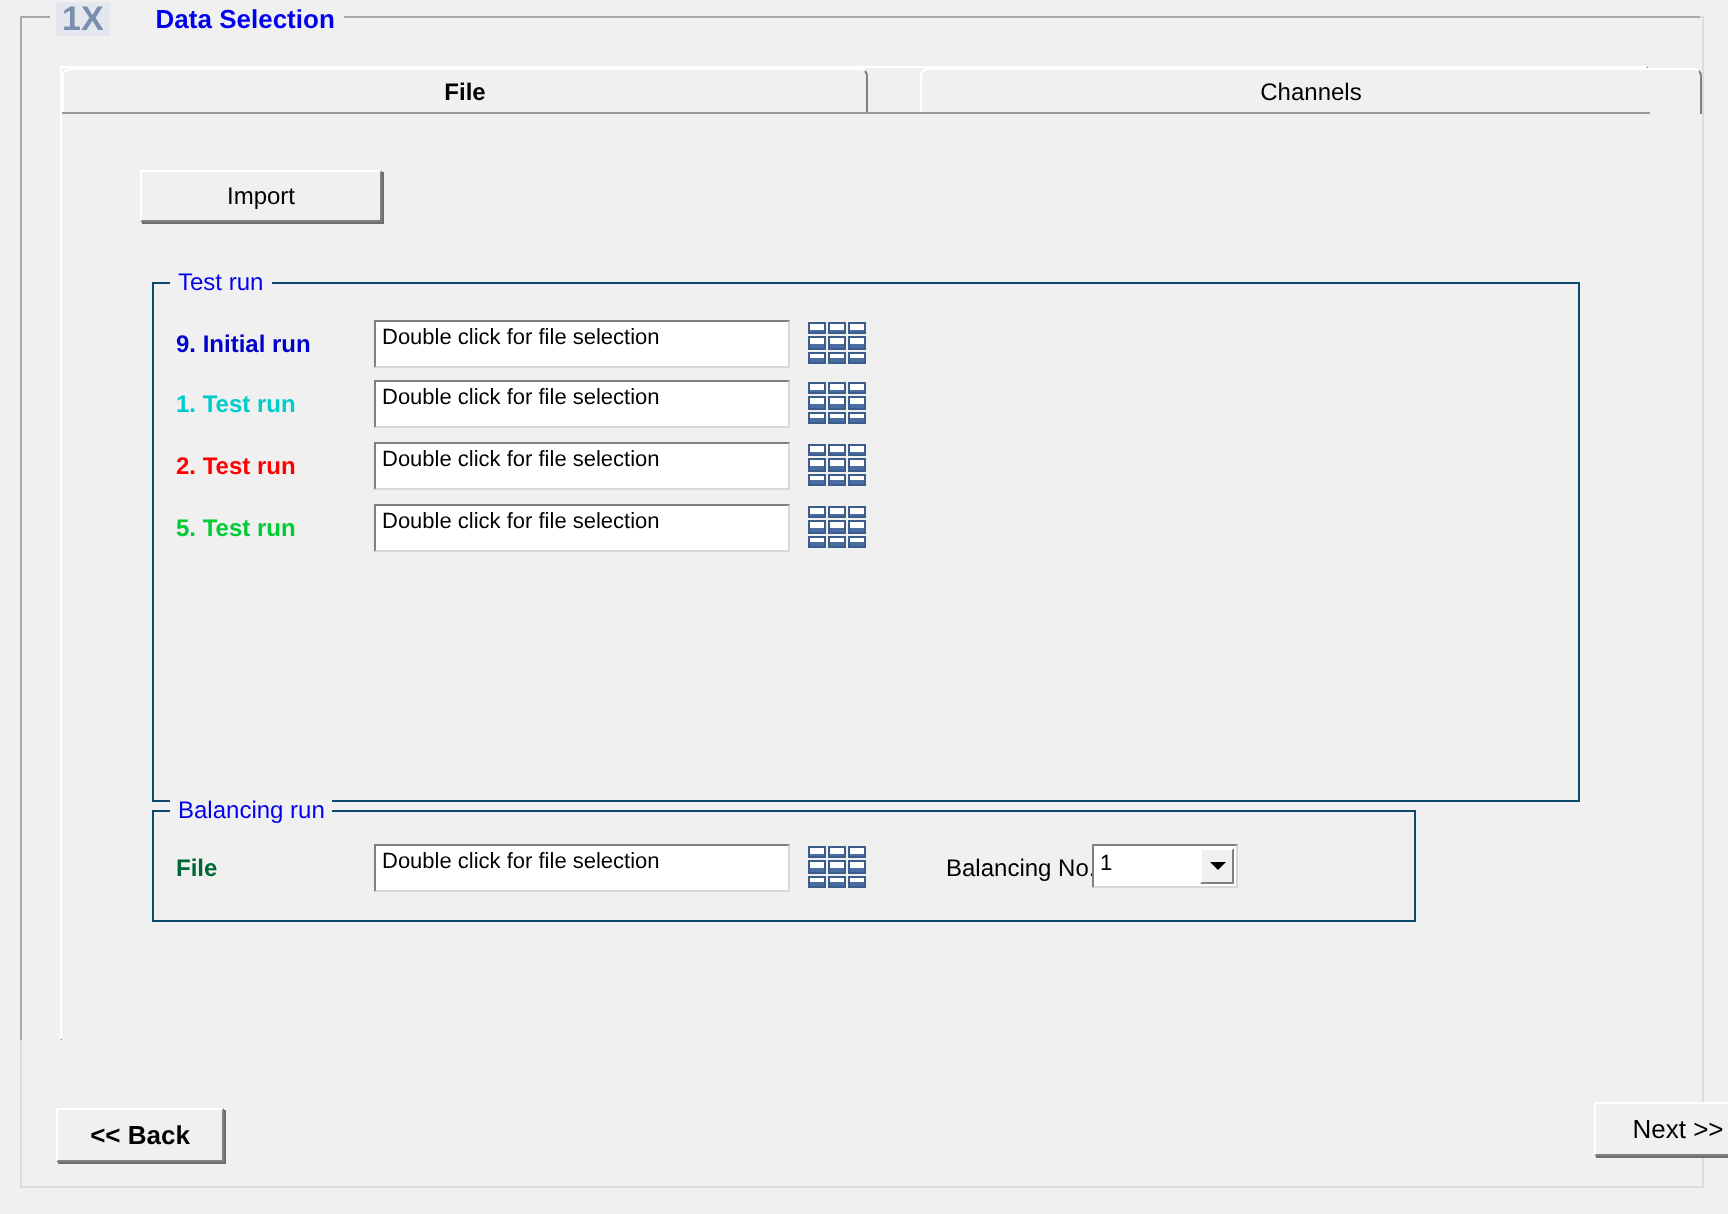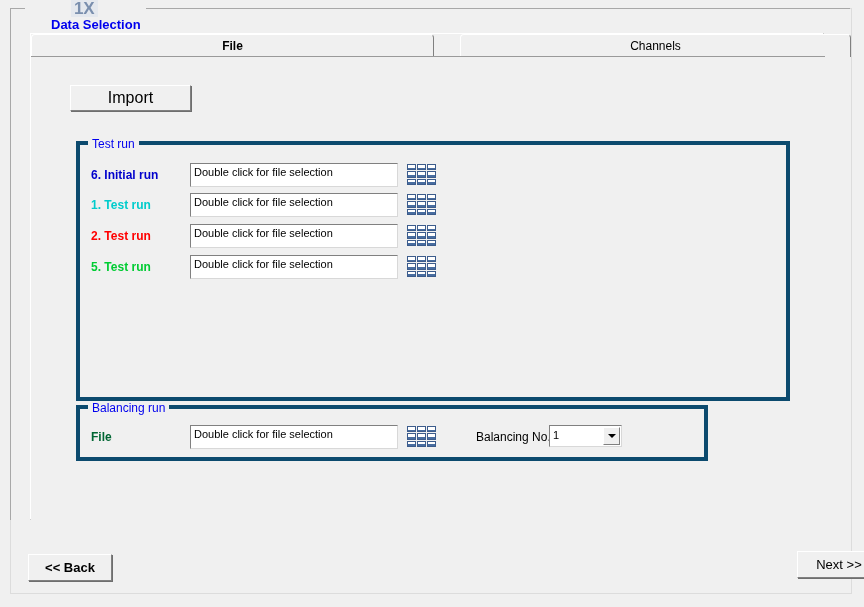--- a/index.html
+++ b/index.html
@@ -43,21 +43,20 @@
   }
   .step-caption {
     position: absolute;
     left: 14px; top: -9px;
     height: 18px;
     background: #f0f0f0;
     padding: 0 5px 0 3px;
     display: flex;
     align-items: center;
     white-space: nowrap;
-    flex-direction: column;
   }
   .step-num {
     font-size: 17px;
     font-weight: bold;
     color: #7a8fae;
     background: #e4e8ee;
     padding: 0 3px;
     letter-spacing: 0px;
     line-height: 17px;
   }
@@ -125,35 +124,35 @@
     background: #f0f0f0;
     border-top: 1px solid #ffffff;
     border-left: 1px solid #ffffff;
     border-right: 1px solid #808080;
     border-bottom: 1px solid #808080;
     box-shadow: 1px 1px 0 0 #6e6e6e;
     box-sizing: border-box;
     display: flex;
     align-items: center;
     justify-content: center;
-    font-size: 16px;
+    font-size: 12px;
     color: #000;
     cursor: default;
     user-select: none;
   }
   .btn-import {
     position: absolute;
     left: 39px; top: 28px;
     width: 121px; height: 26px;
   }
 
   
   .group {
     position: absolute;
-    border: 4px solid #0c4a6e;
+    border: 1px solid #0c4a6e;
     box-sizing: border-box;
     background: transparent;
   }
   .group > .legend {
     position: absolute;
     top: -8px; left: 8px;
     background: #f0f0f0;
     padding: 0 4px;
     font-size: 12px;
     color: #0000ee;
@@ -314,21 +313,21 @@
     </div>
 
     <div class="tab-body">
 
       <div class="btn btn-import">Import</div>
 
       <div class="group group-testrun">
         <div class="legend">Test run</div>
 
         <div class="run-row" style="top:18px;">
-          <div class="run-label" style="color:#0000cc;">6.  Initial run</div>
+          <div class="run-label" style="color:#0000cc;">9.  Initial run</div>
           <div class="file-field">Double click for file selection</div>
           <div class="grid-icon">
             <div class="cell"></div>
               <div class="cell"></div>
               <div class="cell"></div>
             <div class="cell"></div>
               <div class="cell"></div>
               <div class="cell"></div>
             <div class="cell"></div>
               <div class="cell"></div>

